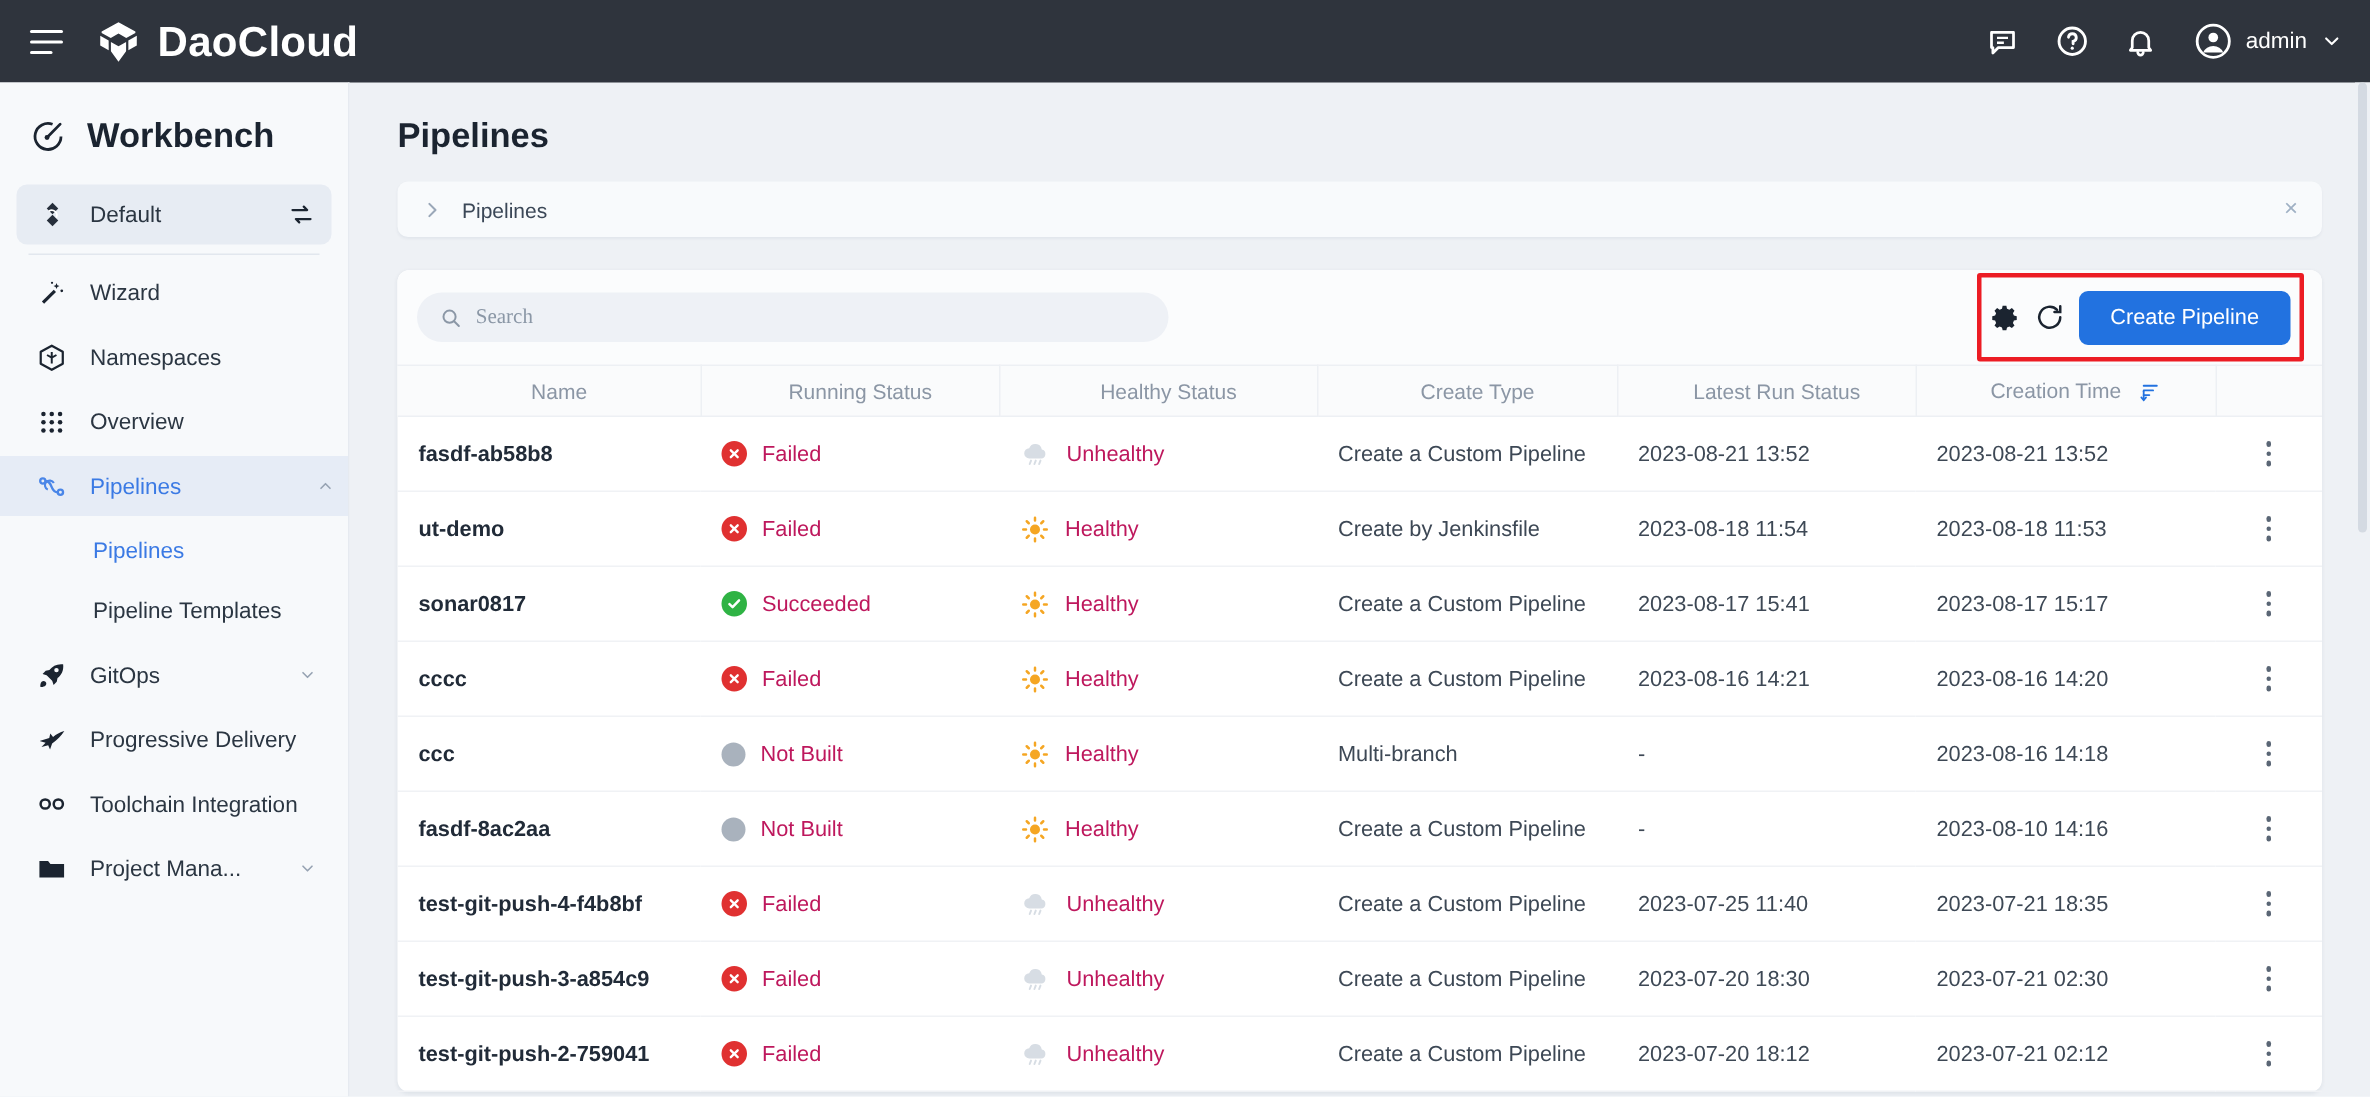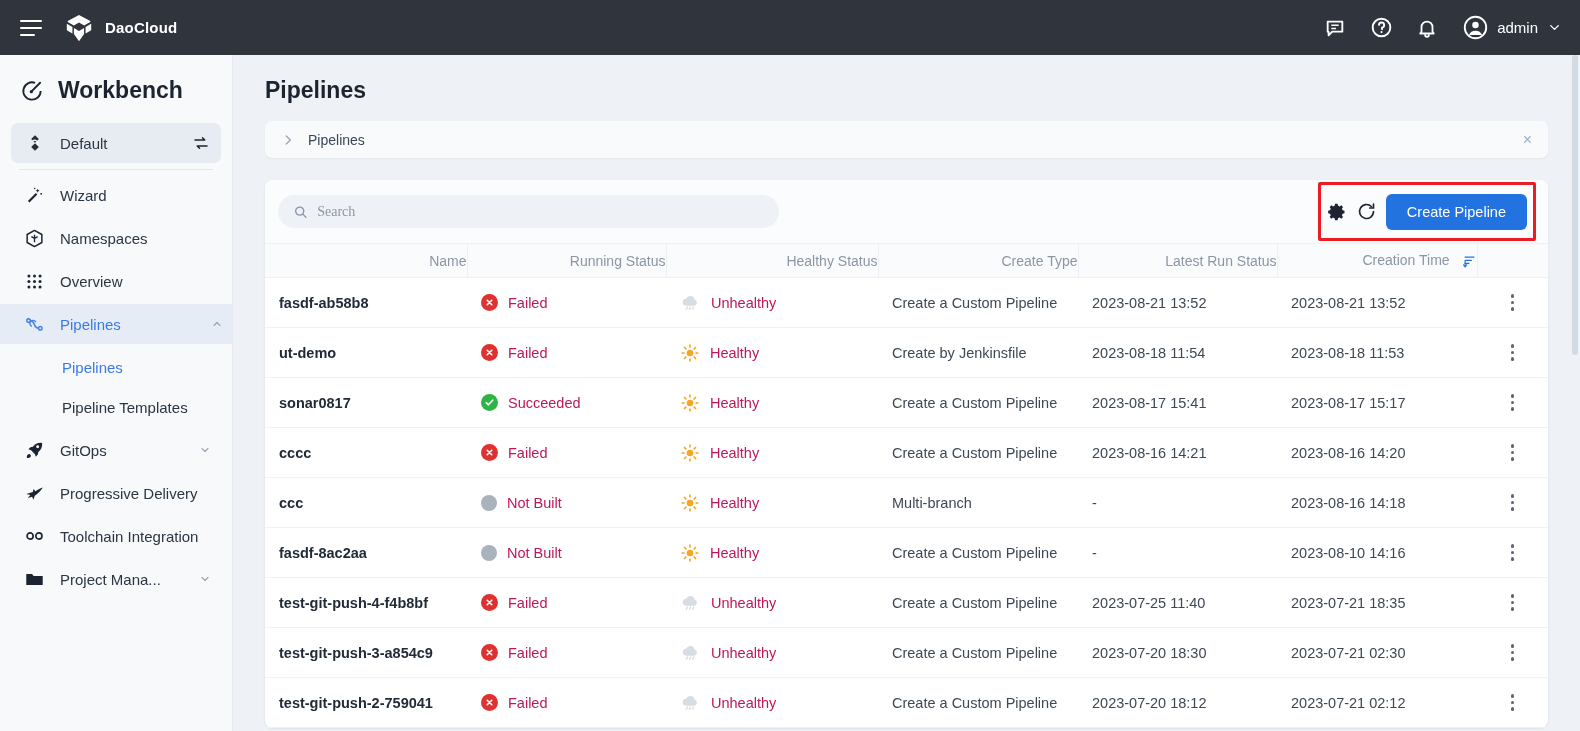--- a/index.html
+++ b/index.html
@@ -19,21 +19,21 @@
     width: 22px; height: 16px; margin-left: 20px; margin-right: 22px;
     display: flex; flex-direction: column; justify-content: space-between;
     cursor: pointer;
   }
   .hamburger span { display:block; height: 2px; background: #ffffff; border-radius: 1px; }
   .hamburger span:nth-child(1){ width: 22px; }
   .hamburger span:nth-child(2){ width: 22px; }
   .hamburger span:nth-child(3){ width: 15px; }
   .brand { display: flex; align-items: center; gap: 11px; }
   .brand-logo { width: 30px; height: 30px; display:block; }
-  .brand-name { color: #fff; font-size: 15px; font-weight: bold; letter-spacing: .2px; }
+  .brand-name { color: #fff; font-size: 28px; font-weight: bold; letter-spacing: .2px; }
   .topbar-right {
     margin-left: auto; display: flex; align-items: center; gap: 22px;
     margin-right: 18px; color: #fff;
   }
   .tb-icon { width: 24px; height: 24px; display: flex; align-items:center; justify-content:center; cursor: pointer; }
   .user-chip { display: flex; align-items: center; gap: 9px; cursor: pointer; margin-left: 2px;}
   .user-name { color: #ffffff; font-size: 15px; }
 
   
   .sidebar {
@@ -95,21 +95,21 @@
   }
   .highlight-box {
     position: absolute; border: 3px solid #ec1c24; border-radius: 2px;
     pointer-events: none;
   }
 
   
   table { width: 100%; border-collapse: collapse; table-layout: fixed; }
   thead th {
     background: #fafbfc; font-size: 14px; font-weight: normal; color: #8b96a5;
-    text-align: right; height: 34px; padding: 0 0 0 14px;
+    text-align: center; height: 34px; padding: 0 0 0 14px;
     border-top: 1px solid #edf0f4; border-bottom: 1px solid #edf0f4;
     border-right: 1px solid #edf0f4; white-space: nowrap;
   }
   thead th:last-child { border-right: none; }
   tbody td {
     height: 50px; font-size: 14.5px; color: #3d4855; padding: 0 0 0 14px;
     border-bottom: 1px solid #f0f2f5; white-space: nowrap;
   }
   tbody td.name-cell { font-weight: bold; color: #212b38; }
   .cell-flex { display: flex; align-items: center; gap: 10px; }

